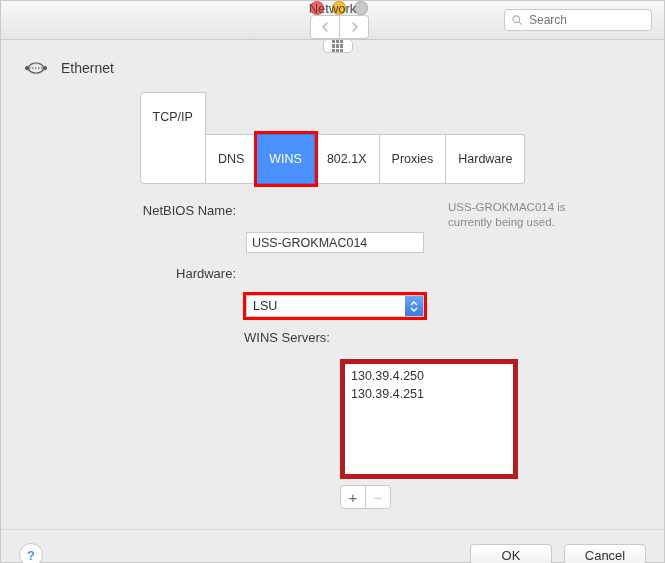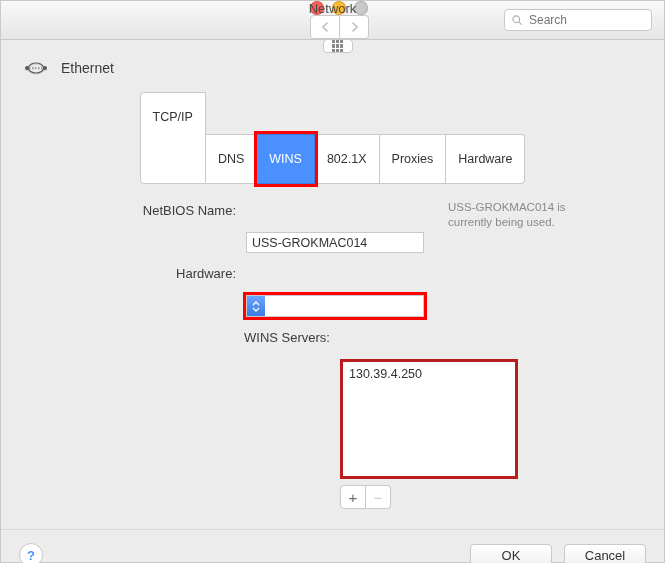--- a/index.html
+++ b/index.html
@@ -207,21 +207,21 @@
   .combo-highlight {
     position:absolute;
     inset:-4px;
     border:3px solid #ff0000;
     pointer-events:none;
   }
   .list-box {
     width: 178px;
     height: 120px;
     background:#fff;
-    border:3px solid #b91c1c;
+    border:5px solid #b91c1c;
     box-sizing:border-box;
     padding: 4px 6px;
     font-size: 12.5px;
     color:#333;
   }
   .list-box div { line-height: 1.4; }
   .plusminus {
     display:flex;
     margin-top: 6px;
   }
@@ -344,38 +344,40 @@
         <div class="form-input-wrap">
           <input class="text-field" type="text" value="USS-GROKMAC014" style="">
         </div>
         <div class="hint">USS-GROKMAC014 is currently being used.</div>
       </div>
 
       <div class="form-row">
         <div class="form-label">Hardware:</div>
         <div class="form-input-wrap">
           <div class="combo">
+            <span class="val">LSU</span>
             <div class="arrows">
               <svg viewBox="0 0 8 5">
                   <path d="M1 4 L4 1 L7 4" stroke="#fff" stroke-width="1.3" fill="none"></path>
                 </svg>
               <svg viewBox="0 0 8 5">
                   <path d="M1 1 L4 4 L7 1" stroke="#fff" stroke-width="1.3" fill="none"></path>
                 </svg>
             </div>
             <div class="combo-highlight"></div>
           </div>
         </div>
       </div>
 
       <div class="form-row" style="align-items:flex-start;justify-content:center;">
         <div class="form-label">WINS Servers:</div>
         <div class="form-input-wrap">
           <div class="list-box">
             <div>130.39.4.250</div>
+            <div>130.39.4.251</div>
           </div>
           <div class="plusminus">
             <div class="pm-btn">+</div>
             <div class="pm-btn">−</div>
           </div>
         </div>
       </div>
 
     </div>
 

